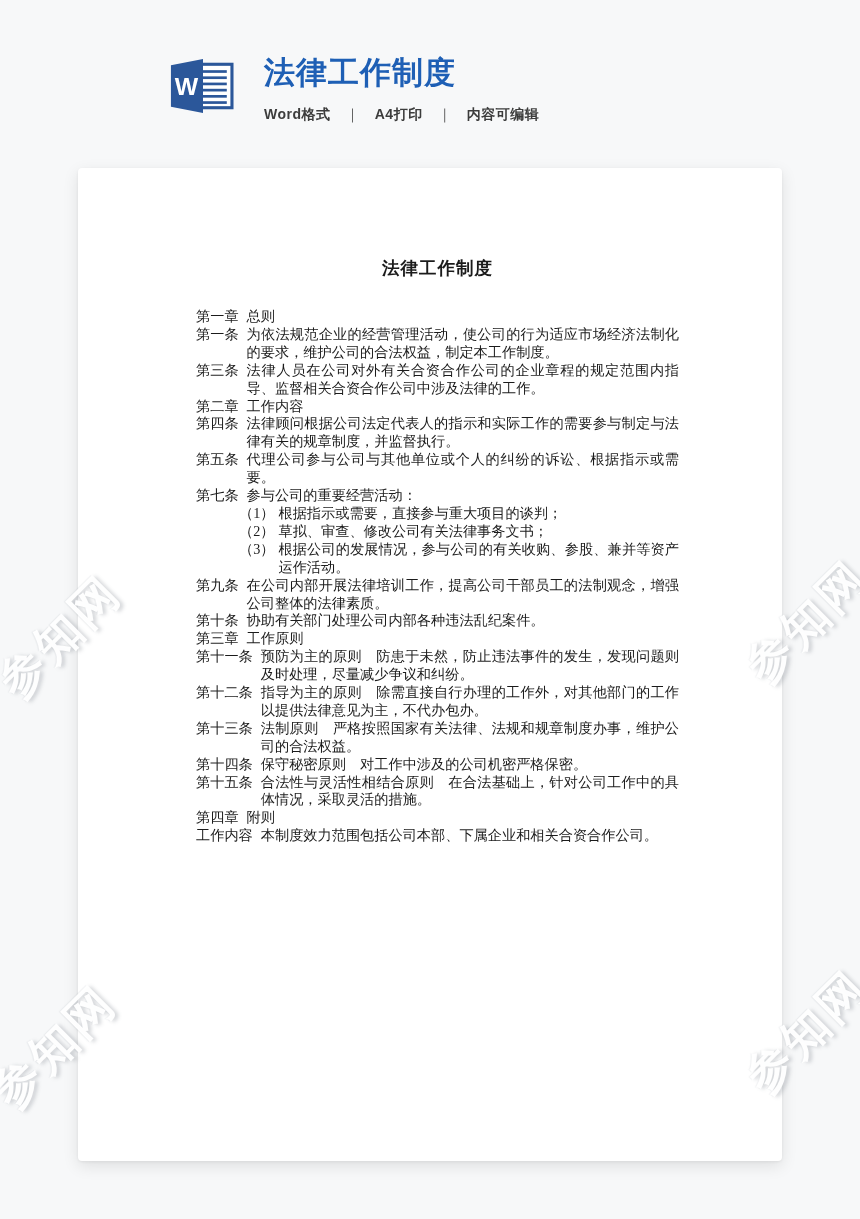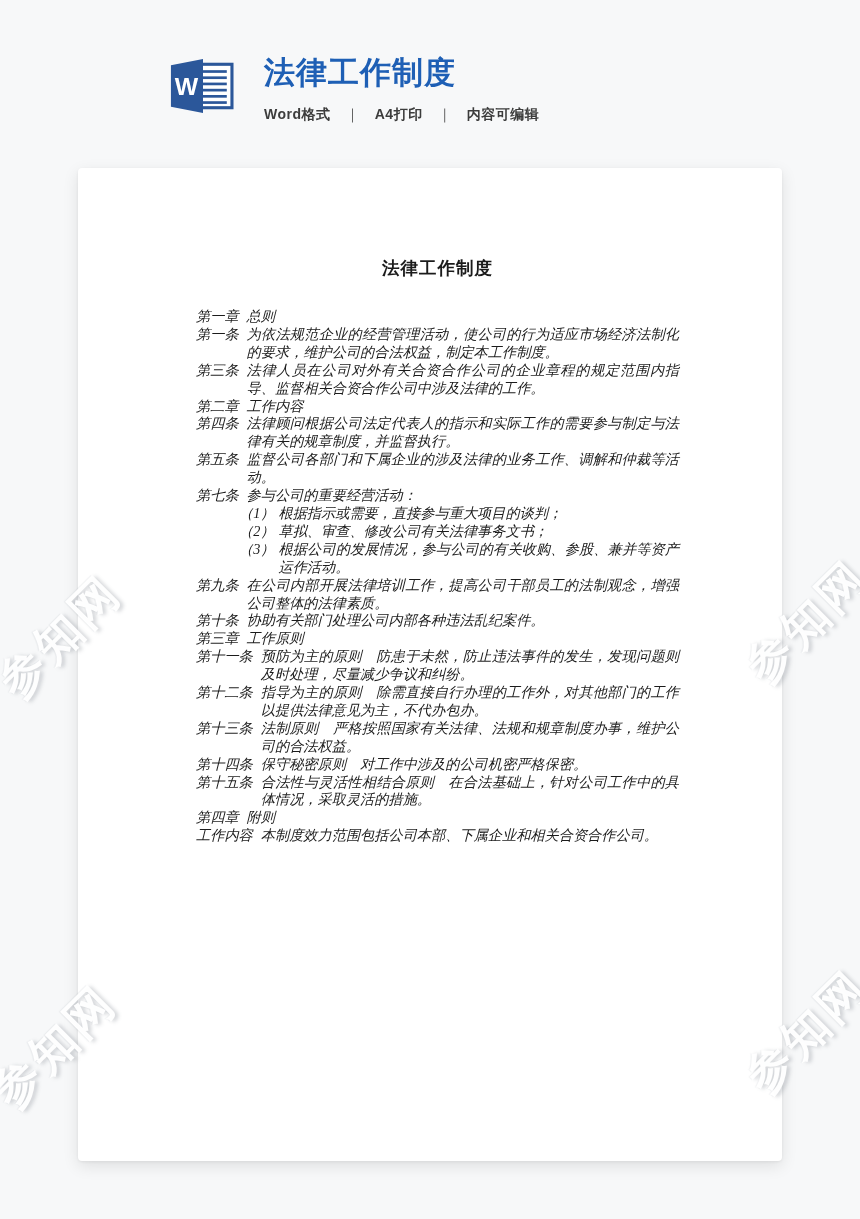--- a/index.html
+++ b/index.html
@@ -32,21 +32,21 @@
   .doc{
     padding:89px 103px 0 118px;
     font-family:"Liberation Serif","DejaVu Serif",serif;
     font-size:14.2px;line-height:17.9px;color:#1b1b1b;
     text-align:justify;
   }
   .doc-title{
     font-size:17.5px;font-weight:bold;text-align:center;
     line-height:22px;margin-bottom:29px;letter-spacing:1px;
   }
-  .row{display:flex;font-style:italic;}
+  .row{display:flex;}
   .row .lbl{flex:none;white-space:nowrap;margin-right:8px;}
   .row .txt{flex:1;}
   .row.sub{margin-left:43px;}
   .row.sub .lbl{margin-right:4px;}
   
   .wm{
     position:absolute;z-index:6;pointer-events:none;white-space:nowrap;
     font-family:"Liberation Sans",sans-serif;font-size:46px;font-weight:bold;
     color:rgba(255,255,255,0.96);letter-spacing:4px;
     text-shadow:2px 3px 4px rgba(120,125,135,0.30), -1px -1px 1px rgba(160,165,175,0.12);
@@ -101,21 +101,21 @@
           <div class="row chapter">
             <span class="lbl">第二章</span>
             <span class="txt">工作内容</span>
           </div>
           <div class="row">
             <span class="lbl">第四条</span>
             <span class="txt">法律顾问根据公司法定代表人的指示和实际工作的需要参与制定与法律有关的规章制度，并监督执行。</span>
           </div>
           <div class="row">
             <span class="lbl">第五条</span>
-            <span class="txt">监督公司各部门和下属企业的涉及法律的业务工作、调解和仲裁等活动。</span>
+            <span class="txt">代理公司参与公司与其他单位或个人的纠纷的诉讼、根据指示或需要。</span>
           </div>
           <div class="row">
             <span class="lbl">第七条</span>
             <span class="txt">参与公司的重要经营活动：</span>
           </div>
           <div class="row sub">
             <span class="lbl">（1）</span>
             <span class="txt">根据指示或需要，直接参与重大项目的谈判；</span>
           </div>
           <div class="row sub">

